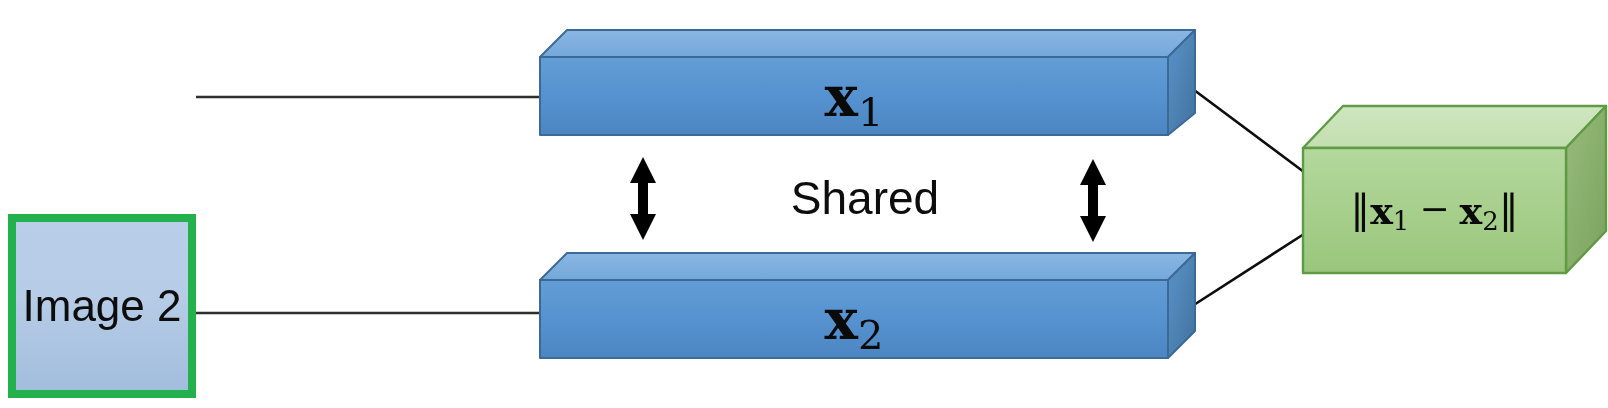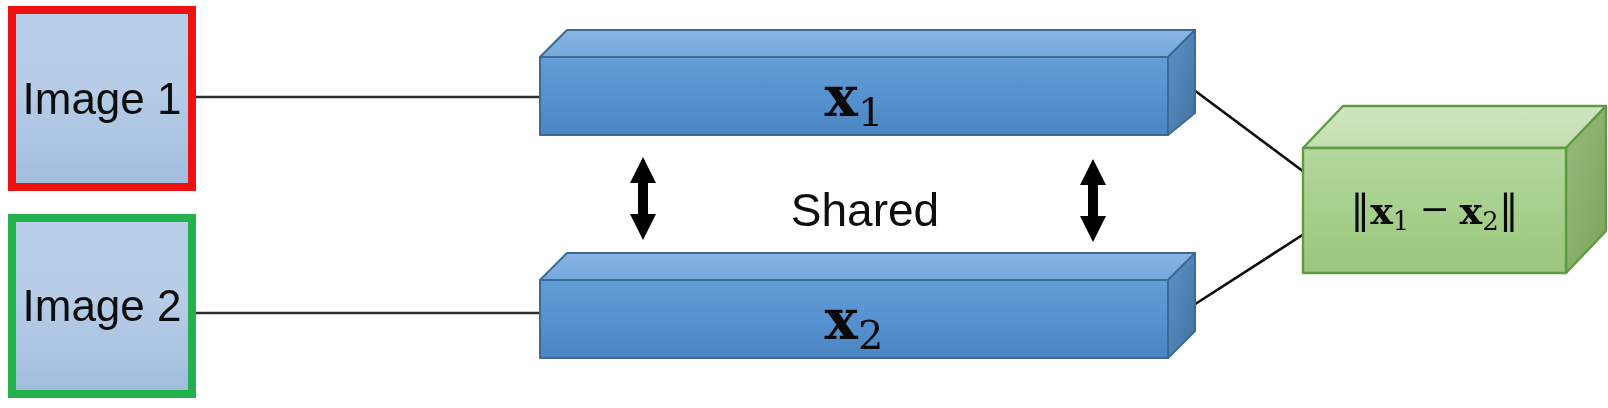--- a/index.html
+++ b/index.html
@@ -43,21 +43,21 @@
     pointer-events: none;
   }
   .vec-label-1 { left: 540px; top: 57px;  width: 628px; height: 78px; }
   .vec-label-2 { left: 540px; top: 280px; width: 628px; height: 78px; }
   .mbase { font-weight: 700; font-size: 56px; line-height: 1; }
   .msub  { font-weight: 400; font-size: 40px; line-height: 1; transform: translateY(16px); }
 
   
   .shared-label {
     position: absolute;
-    left: 750px; top: 182px; width: 230px; height: 56px;
+    left: 750px; top: 170px; width: 230px; height: 56px;
     display: flex; align-items: center; justify-content: center;
     font-size: 46px;
     color: #0d0d0d;
   }
 
   
   .out-label {
     left: 1303px; top: 148px; width: 263px; height: 125px;
   }
   .out-label .norm { font-weight: 400; font-size: 40px; line-height: 1; transform: translateY(-2px); }
@@ -120,23 +120,20 @@
     <path d="M643 157 L656 183 L648 183 L648 214 L656 214 L643 240 L630 214 L638 214 L638 183 L630 183 Z" fill="#000000"></path>
     <path d="M1093 159 L1106 185 L1098 185 L1098 216 L1106 216 L1093 242 L1080 216 L1088 216 L1088 185 L1080 185 Z" fill="#000000"></path>
 
     <g stroke="#5f9a44" stroke-width="2.4" stroke-linejoin="round">
       <polygon points="1303,148 1343,106 1606,106 1566,148" fill="url(#gradGreenTop)"></polygon>
       <polygon points="1566,148 1606,106 1606,231 1566,273" fill="url(#gradGreenSide)"></polygon>
       <rect x="1303" y="148" width="263" height="125" fill="url(#gradGreenFront)"></rect>
     </g>
   </svg>
 
-  <div class="img-box img-box-1">
-    <span class="img-label">Image 1</span>
-  </div>
 
   <div class="img-box img-box-2">
     <span class="img-label">Image 2</span>
   </div>
 
   <div class="math-label vec-label-1">
     <span class="mbase">x</span>
       <span class="msub">1</span>
   </div>
 

